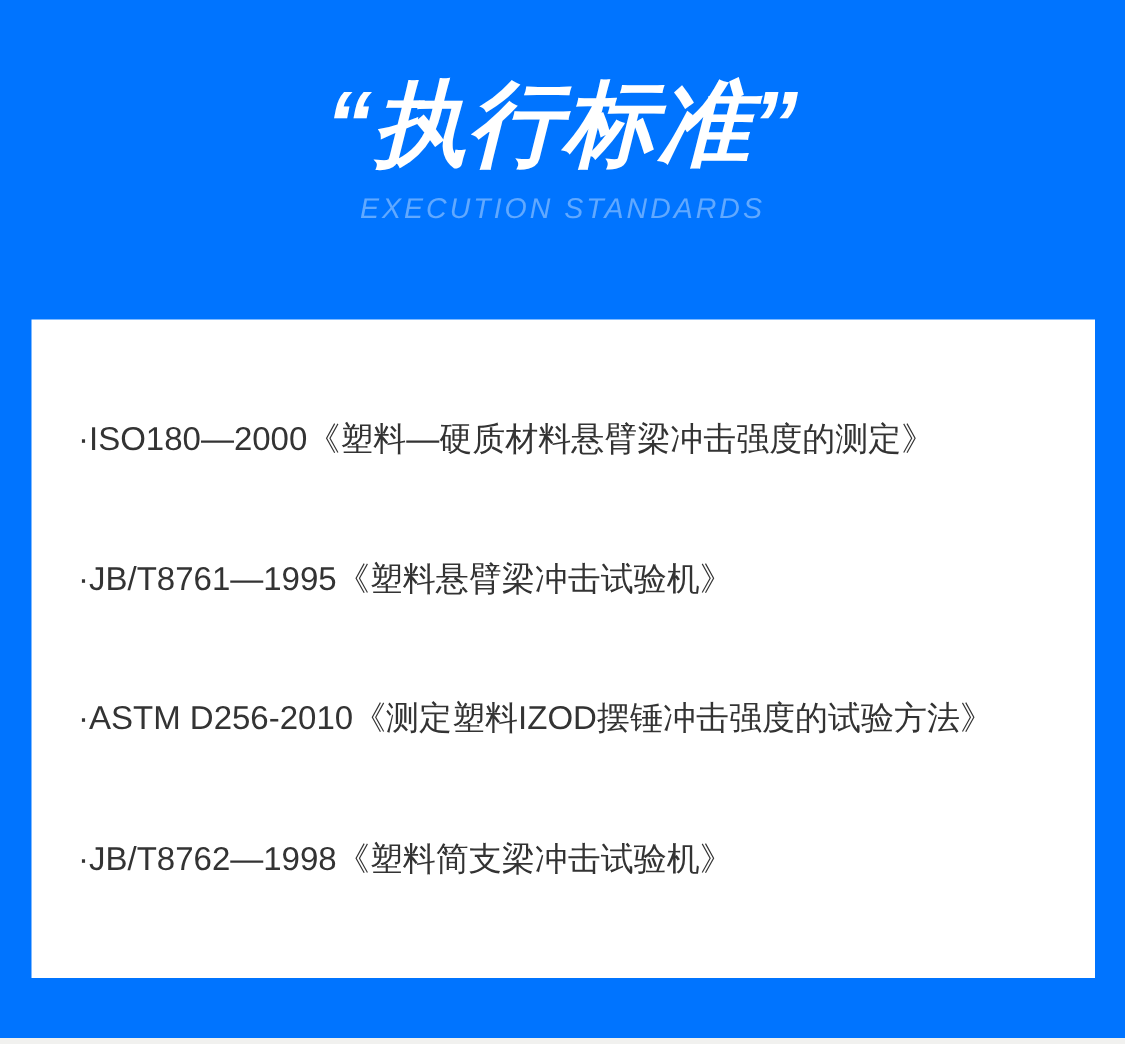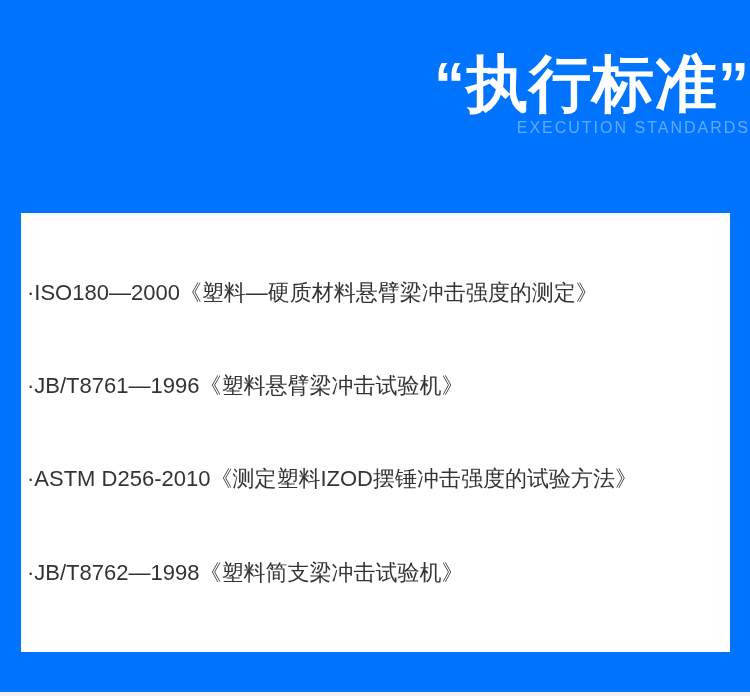--- a/index.html
+++ b/index.html
@@ -13,46 +13,48 @@
     position: relative;
     width: 750px;
     height: 696px;
     background: #0074ff;
   }
   .header {
     position: absolute;
     top: 48px;
     left: 0;
     width: 750px;
-    text-align: right;
+    text-align: center;
+    font-style: italic;
   }
   .page-title {
     font-size: 62px;
     line-height: 1.15;
     font-weight: bold;
     color: #ffffff;
     letter-spacing: 1px;
   }
   .page-subtitle {
-    font-size: 16px;
+    margin-top: 10px;
+    font-size: 19px;
     letter-spacing: 2px;
     color: rgba(255, 255, 255, 0.38);
     font-weight: normal;
   }
   .standards-card {
     position: absolute;
     left: 21px;
     top: 213px;
     width: 709px;
     height: 439px;
     background: #ffffff;
     display: flex;
     flex-direction: column;
     justify-content: space-evenly;
-    padding-left: 6px;
+    padding-left: 31px;
     padding-right: 8px;
   }
   .std-item {
     font-size: 22px;
     line-height: 1.25;
     color: #333333;
     white-space: nowrap;
   }
   .bottom-strip {
     position: absolute;
@@ -68,20 +70,20 @@
 
 <div class="page">
 
   <div class="header">
     <div class="page-title">“执行标准”</div>
     <div class="page-subtitle">EXECUTION STANDARDS</div>
   </div>
 
   <div class="standards-card">
       <div class="std-item">·ISO180—2000《塑料—硬质材料悬臂梁冲击强度的测定》</div>
-      <div class="std-item">·JB/T8761—1996《塑料悬臂梁冲击试验机》</div>
+      <div class="std-item">·JB/T8761—1995《塑料悬臂梁冲击试验机》</div>
       <div class="std-item">·ASTM D256-2010《测定塑料IZOD摆锤冲击强度的试验方法》</div>
       <div class="std-item">·JB/T8762—1998《塑料简支梁冲击试验机》</div>
     </div>
 
   <div class="bottom-strip"></div>
 
 </div>
 
 </body></html>

